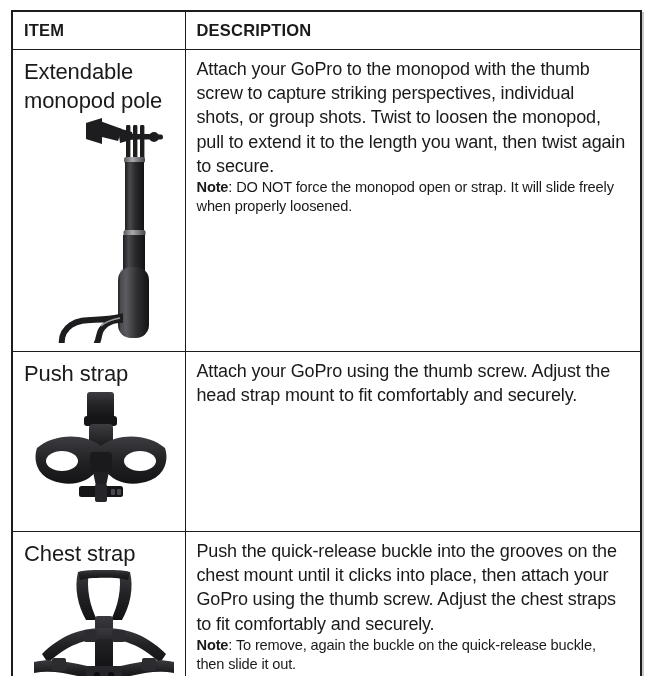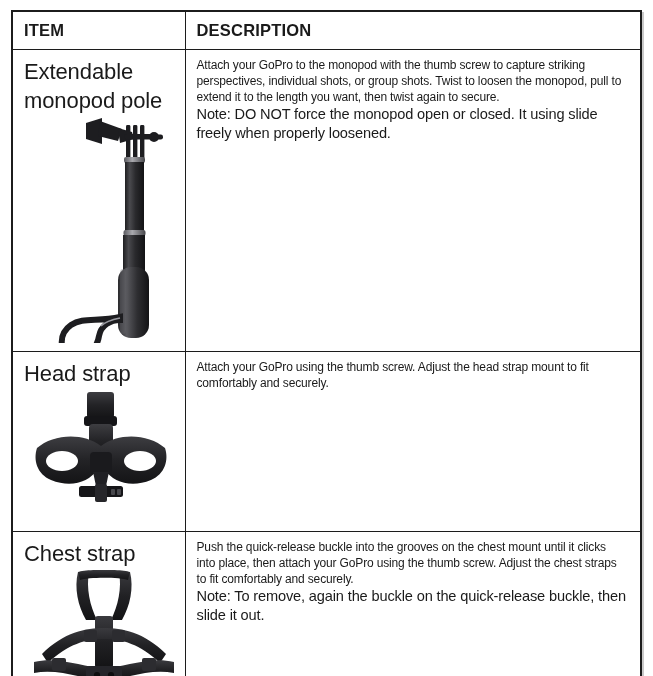--- a/index.html
+++ b/index.html
@@ -61,33 +61,33 @@
     padding: 7px 14px 8px 11px;
   }
 
   .item-label {
     font-size: 22px;
     line-height: 1.32;
     letter-spacing: -0.1px;
   }
 
   .desc-body {
-    font-size: 12px;
+    font-size: 18px;
     line-height: 1.345;
     letter-spacing: -0.15px;
     margin: 0;
   }
   .desc-note {
     font-size: 14.6px;
     line-height: 1.295;
     letter-spacing: -0.15px;
     margin: 0;
   }
   .note-label {
-    font-weight: normal;
+    font-weight: bold;
   }
 
   
   .art {
     display: block;
     margin: 0 auto;
   }
   .art-monopod { margin-top: 2px; }
   .art-head    { margin-top: 2px; }
   .art-chest   { margin-top: 2px; }
@@ -165,27 +165,27 @@
             <rect x="93" y="150" width="31" height="71" rx="13" fill="url(#gripG)"></rect>
             <rect x="95" y="152" width="6" height="65" rx="3" fill="#6a6a70" opacity="0.35"></rect>
 
             <path d="M95 200 C 72 205, 58 200, 46 208 C 33 217, 34 236, 47 240
                      C 60 244, 72 232, 74 219 C 76 208, 86 203, 95 203 Z" fill="none" stroke="#1d1d20" stroke-width="6" stroke-linecap="round"></path>
             <path d="M95 201 C 85 203, 80 205, 76 209" fill="none" stroke="#9a9aa0" stroke-width="1.6"></path>
           </svg>
         </td>
         <td class="desc-cell">
           <p class="desc-body">Attach your GoPro to the monopod with the thumb screw to capture striking perspectives, individual shots, or group shots. Twist to loosen the monopod, pull to extend it to the length you want, then twist again to secure.</p>
-          <p class="desc-note"><span class="note-label">Note</span><span>: </span><span>DO NOT force the monopod open or closed. It using slide freely when properly loosened.</span></p>
+          <p class="desc-note"><span class="note-label">Note</span><span>: </span><span>DO NOT force the monopod open or strap. It will slide freely when properly loosened.</span></p>
         </td>
       </tr>
 
       <tr class="row-head">
         <td class="item-cell">
-          <div class="item-label">Head strap</div>
+          <div class="item-label">Push strap</div>
           <svg class="art art-head" width="148" height="120" viewBox="0 0 148 120" aria-hidden="true">
             <defs>
               <linearGradient id="strapG" x1="0" y1="0" x2="0" y2="1">
                 <stop offset="0" stop-color="#3d3d41"></stop>
                 <stop offset="0.5" stop-color="#232326"></stop>
                 <stop offset="1" stop-color="#141416"></stop>
               </linearGradient>
             </defs>
 
             <rect x="60" y="2" width="27" height="26" rx="3" fill="url(#strapG)"></rect>

